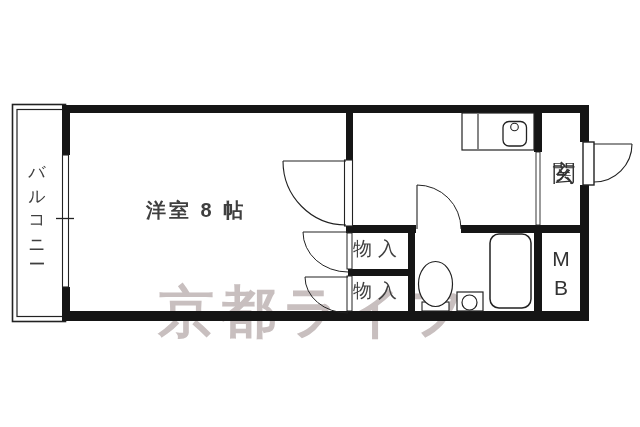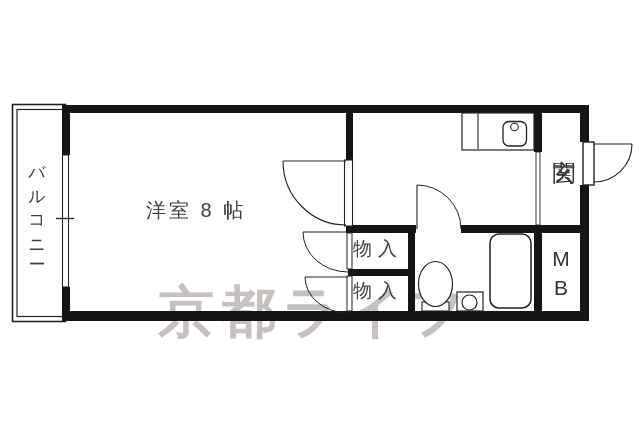--- a/index.html
+++ b/index.html
@@ -12,21 +12,21 @@
     position:absolute;left:158px;top:284px;z-index:1;
     font-size:56px;font-weight:bold;letter-spacing:6px;line-height:1;
     color:#c8bfbf;white-space:nowrap;user-select:none;
   }
   svg.plan{position:absolute;left:0;top:0;z-index:2;}
   .label{
     position:absolute;z-index:3;color:#3f3f3f;white-space:nowrap;line-height:1.15;
   }
   .label.vtext{writing-mode:vertical-rl;text-orientation:mixed;}
   #lbl-balcony{left:27px;top:153px;font-size:17px;letter-spacing:6px;}
-  #lbl-room{left:146px;top:199px;font-size:20px;letter-spacing:3px;}
+  #lbl-room{left:146px;top:199px;font-size:20px;letter-spacing:3px;font-weight:bold;}
   #lbl-storage1{left:349px;top:238px;width:58px;text-align:center;font-size:19px;letter-spacing:6px;}
   #lbl-storage2{left:349px;top:280px;width:58px;text-align:center;font-size:19px;letter-spacing:6px;}
   #lbl-entrance{left:551px;top:141px;font-size:23px;letter-spacing:3px;color:#333;}
   #lbl-mb{left:542px;top:244px;width:38px;text-align:center;font-size:21px;line-height:29px;color:#333;}
 </style>
 </head>
 <body>
 
 <div id="canvas">
 

